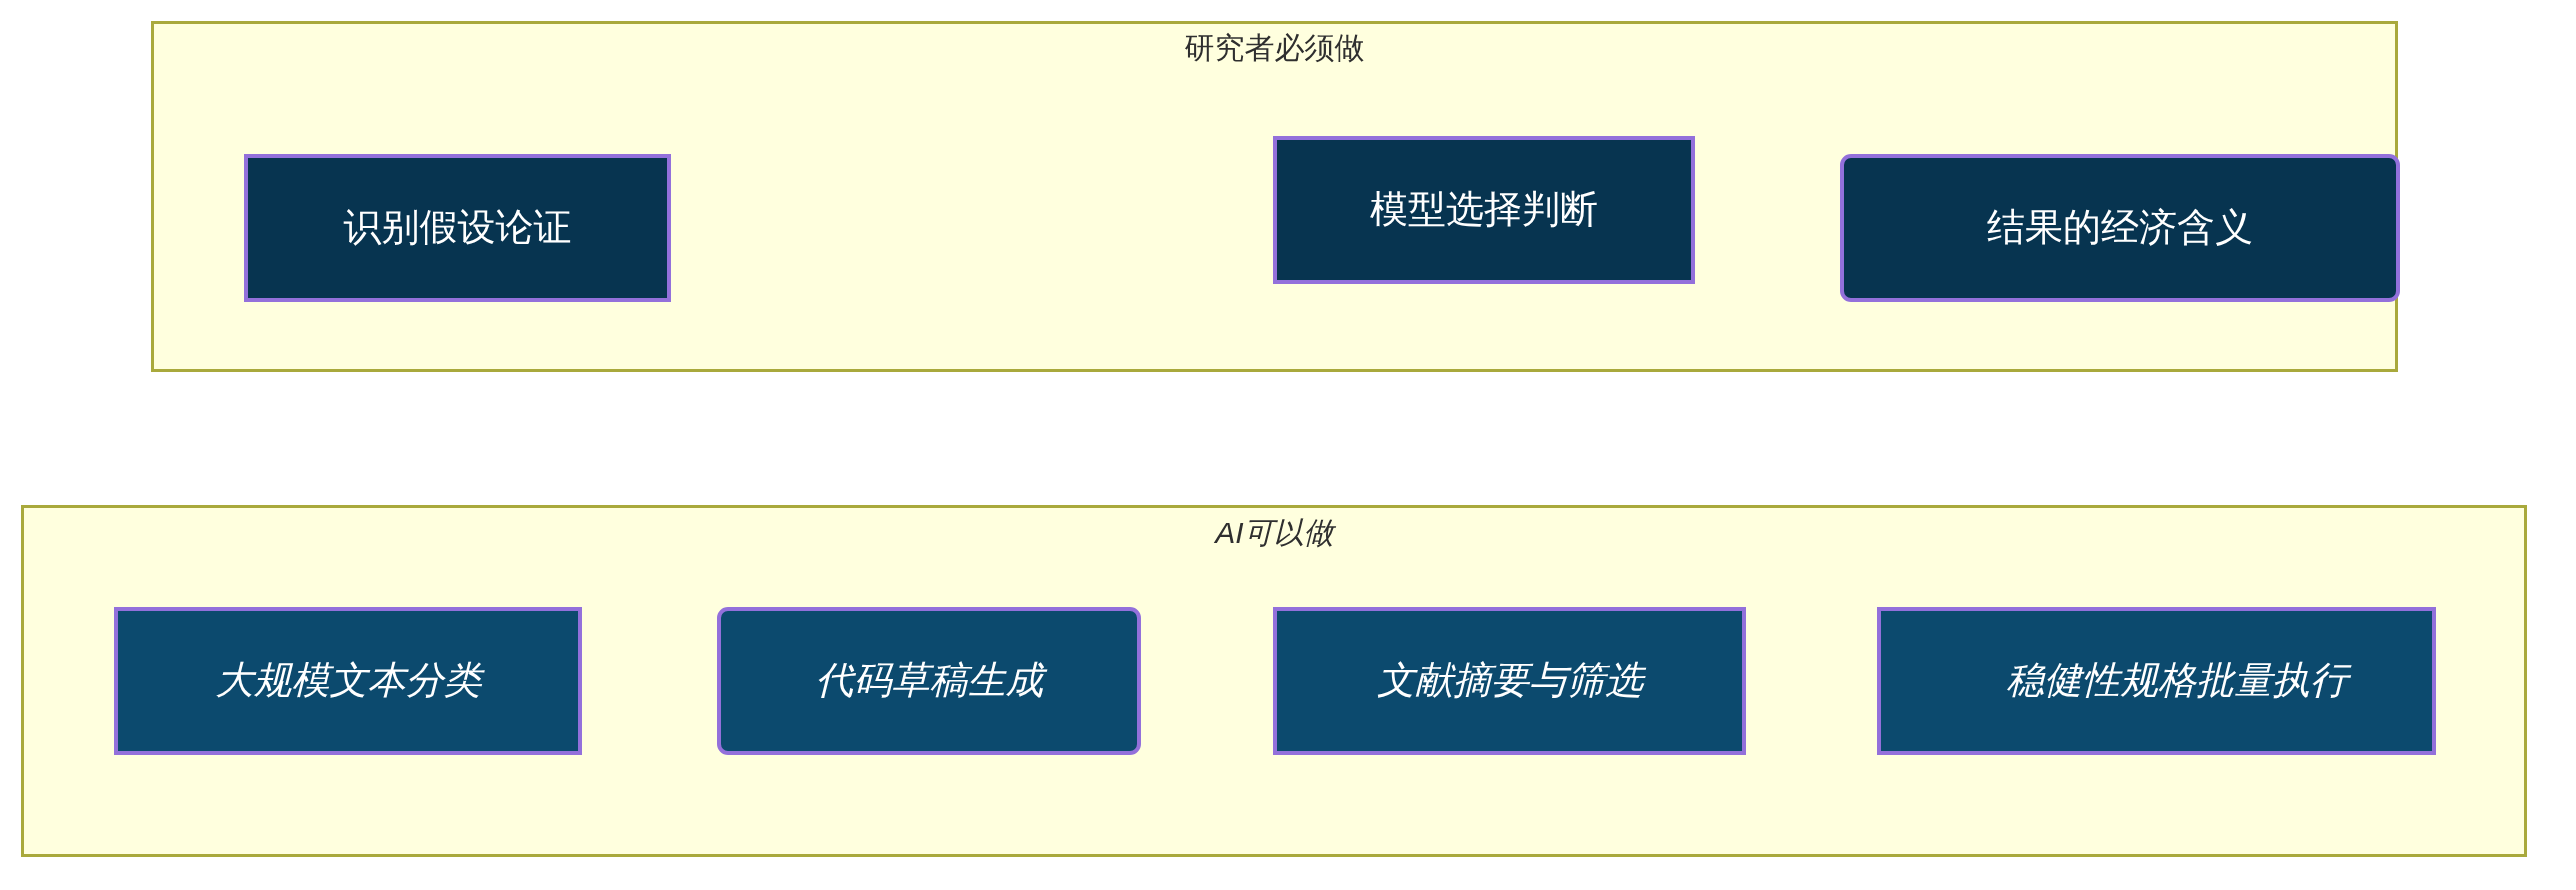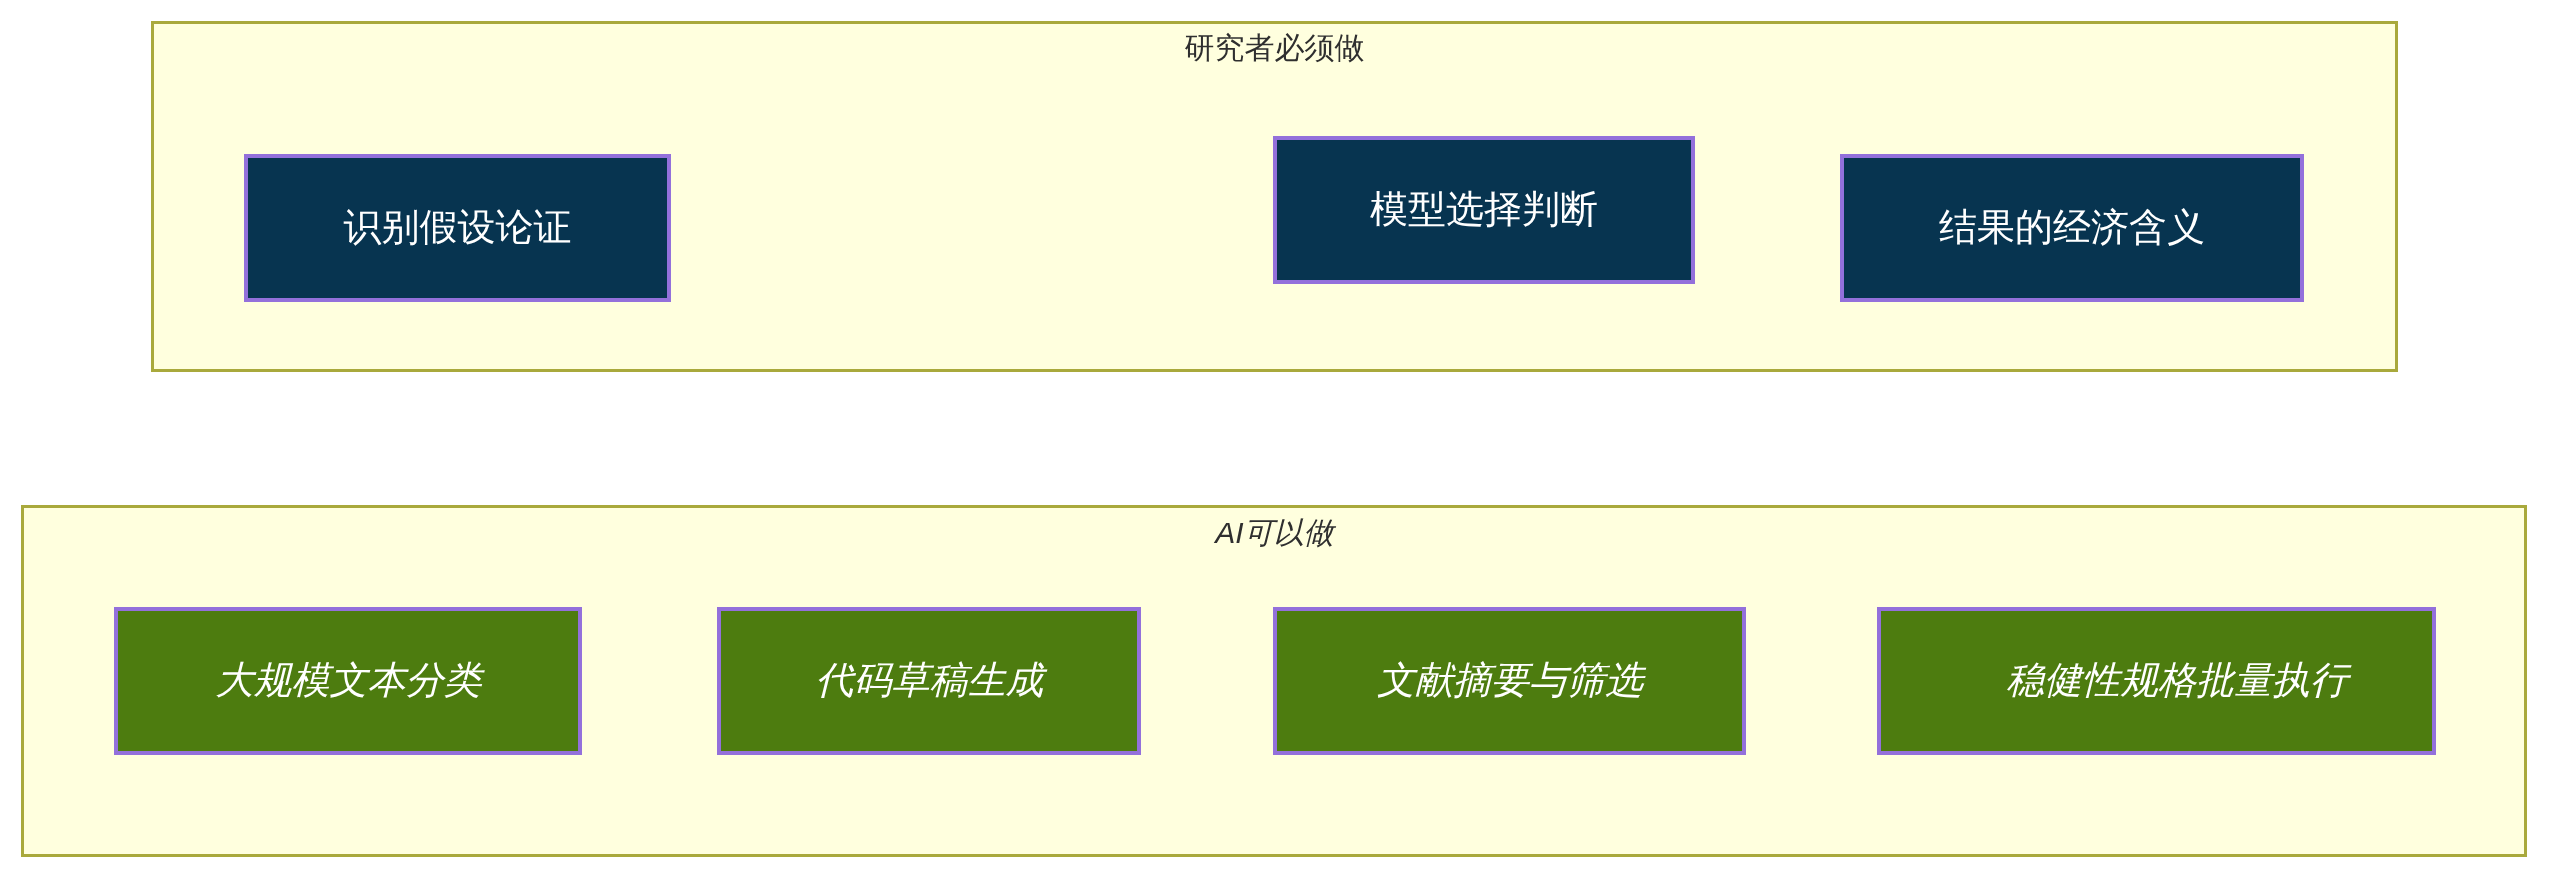--- a/index.html
+++ b/index.html
@@ -54,31 +54,31 @@
     box-sizing: border-box;
     border: 4.1px solid #9370db;
     color: #ffffff;
     font-size: 38px;
     line-height: 1.2;
     height: 148px;
     text-align: center;
     white-space: nowrap;
   }
   .node-dark { background: #073450; margin-top: 32px; }
-  .node-cyan { background: #4d7c0f; }
+  .node-cyan { background: #0c4a6e; }
 
   
   .t0 { left: 90px;  top: 98px; width: 427px; }
   .t1 { left: 649px;  top: 98px; width: 340px; }
   .t2 { left: 1119px; top: 80px; width: 422px; }
-  .t3 { left: 1686px; top: 98px; width: 464px; }
+  .t3 { left: 1686px; top: 98px; width: 560px; border-radius: 11px; }
 
   
   .b0 { left: 90px;  top: 99px; width: 468px; }
-  .b1 { left: 693px;  top: 99px; width: 424px; }
+  .b1 { left: 693px;  top: 99px; width: 424px; border-radius: 11px; }
   .b2 { left: 1249px; top: 99px; width: 473px; }
   .b3 { left: 1853px; top: 99px; width: 559px; padding-left: 40px; }
 </style>
 </head>
 <body>
 
 <div class="canvas">
 
   <section class="cluster cluster-top">
     <div class="cluster-title">研究者必须做</div>

